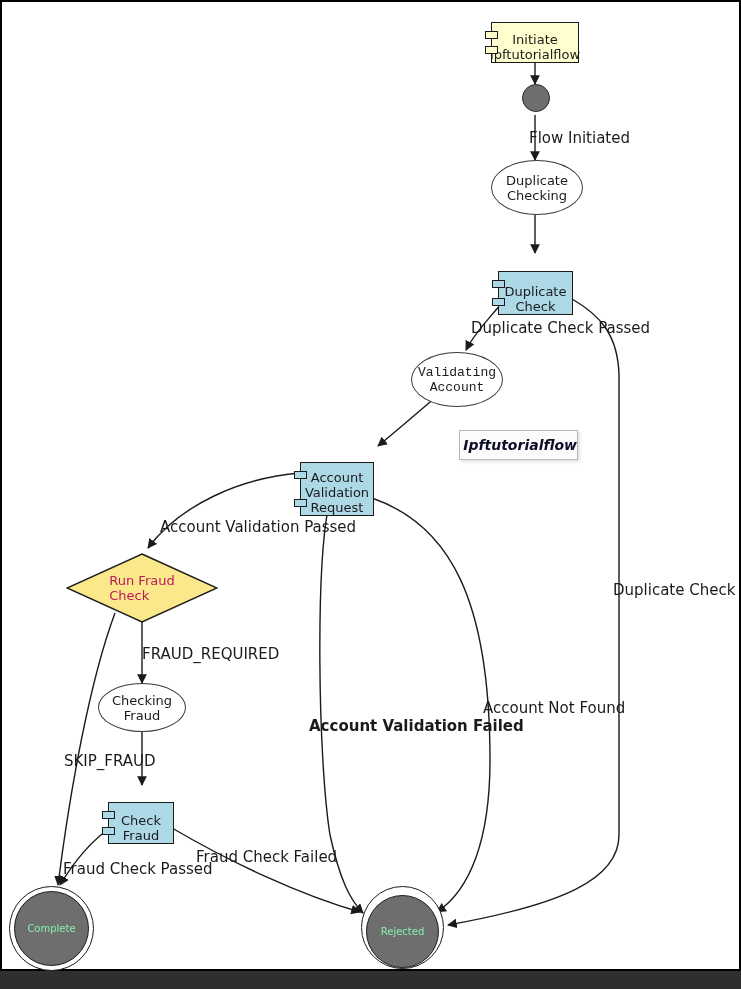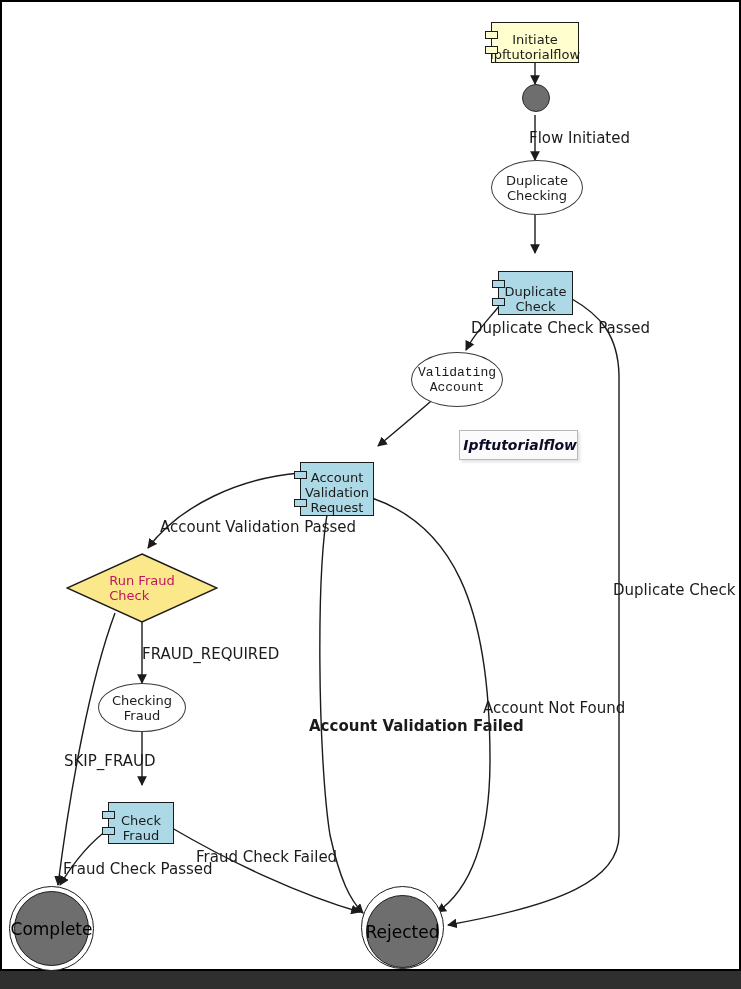--- a/index.html
+++ b/index.html
@@ -91,22 +91,22 @@
     background:#ffffff;
     display:flex; align-items:center; justify-content:center;
   }
   .terminal .inner{
     border-radius:50%;
     background:#6e6e6e;
     border:1.4px solid #1b1b1b;
     width:calc(100% - 10px);
     height:calc(100% - 10px);
     display:flex; align-items:center; justify-content:center;
-    color:#000000;
-    font-size:17px;
+    color:#86efac;
+    font-size:10px;
   }
 
   
   .startnode{
     border-radius:50%;
     background:#6e6e6e;
     border:1.6px solid #2b2b2b;
   }
 
   

